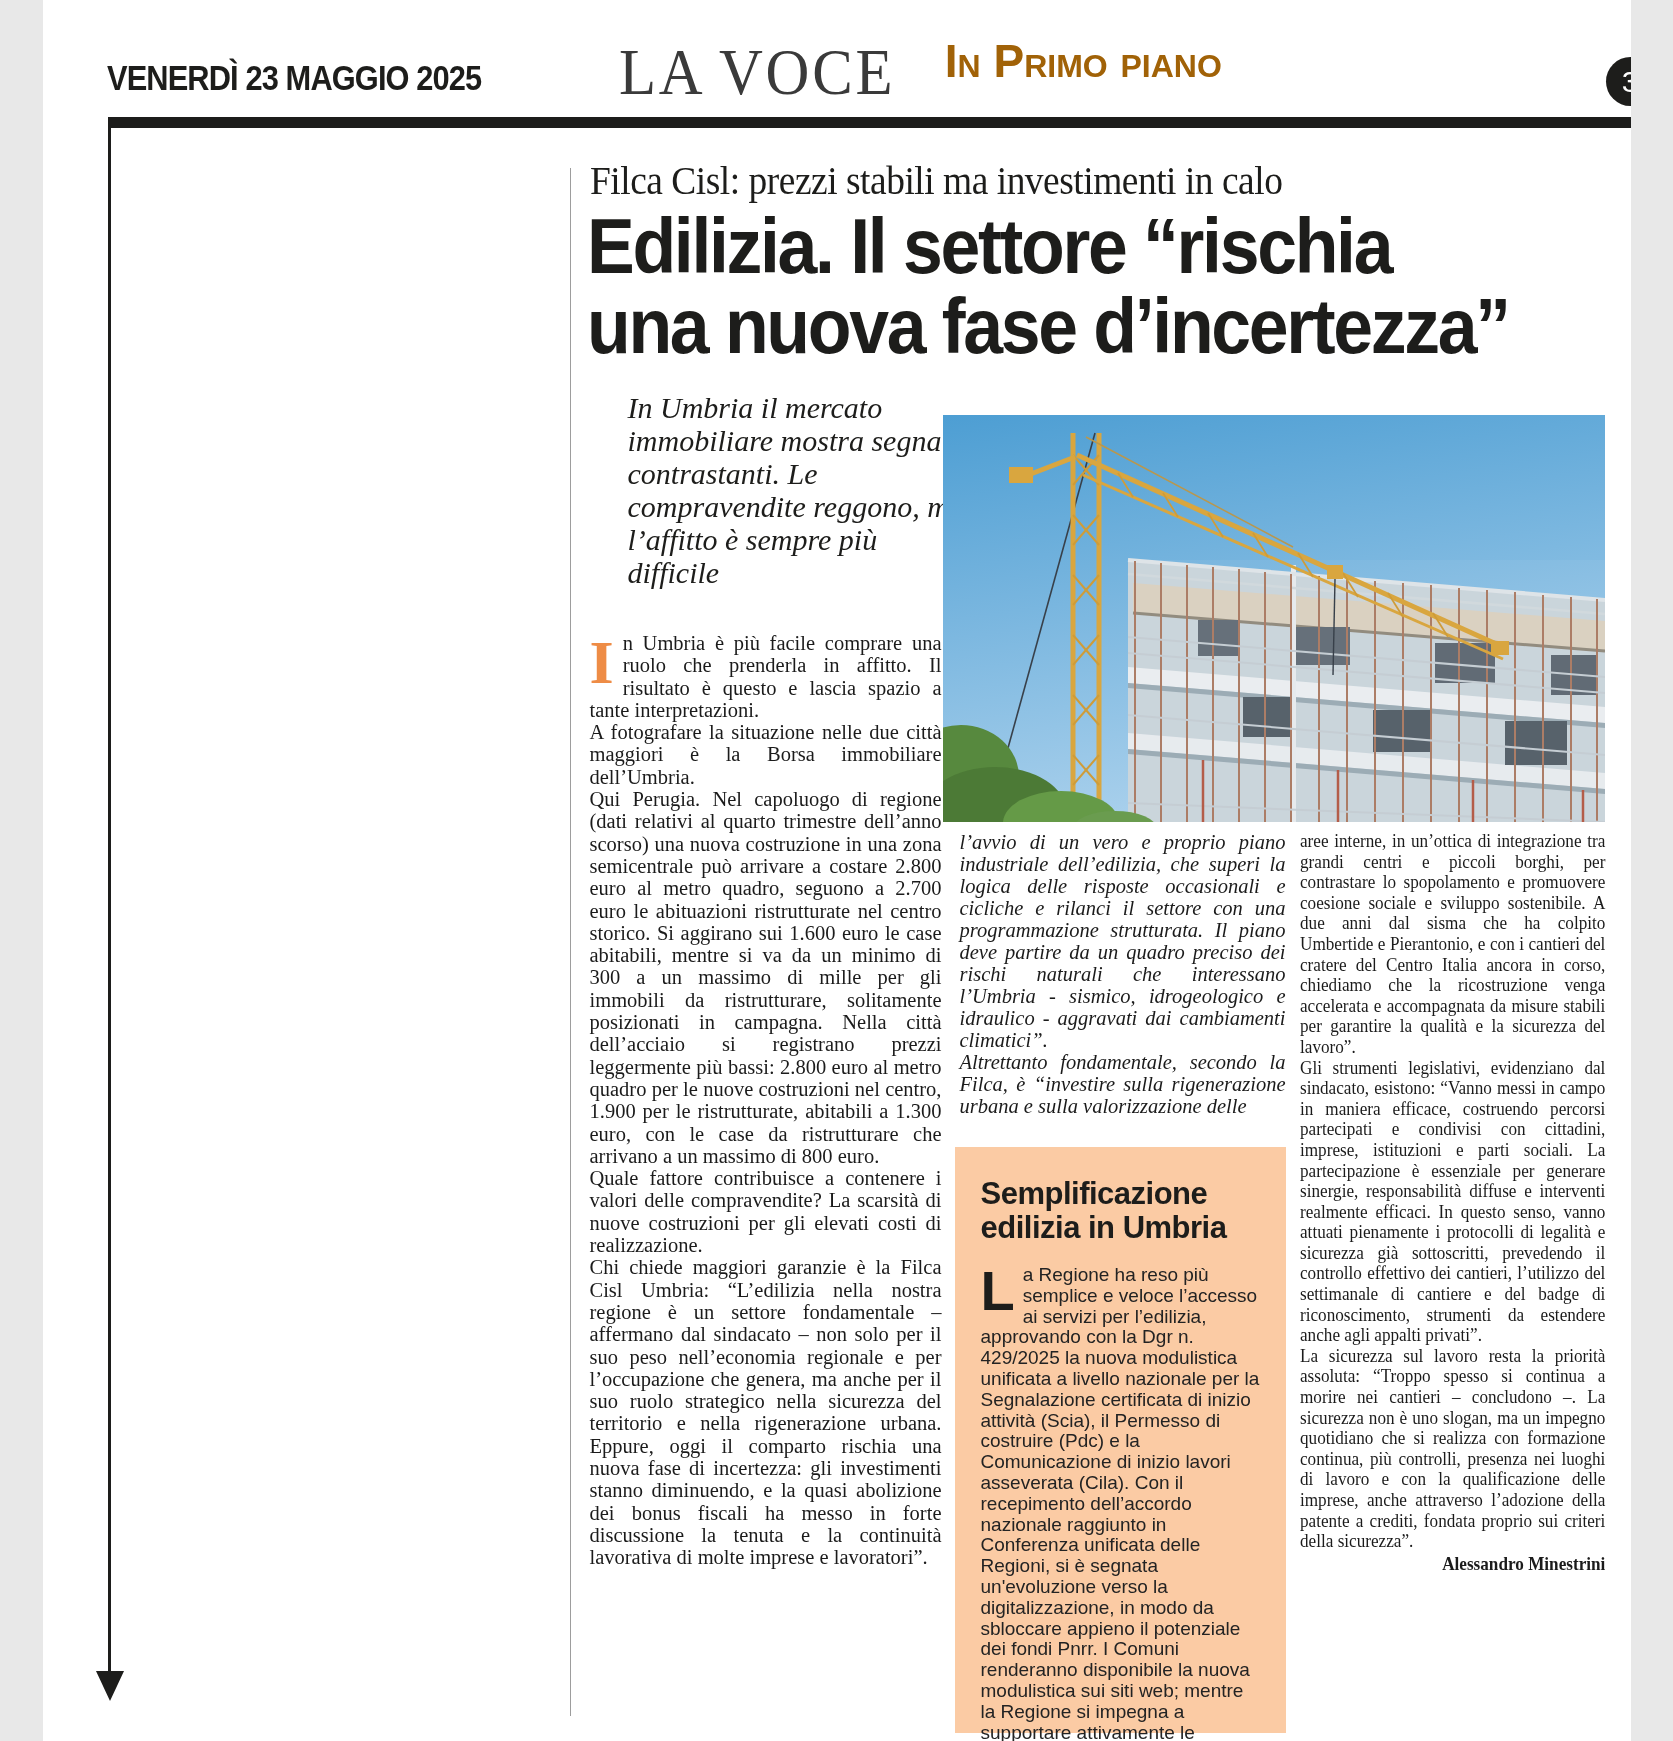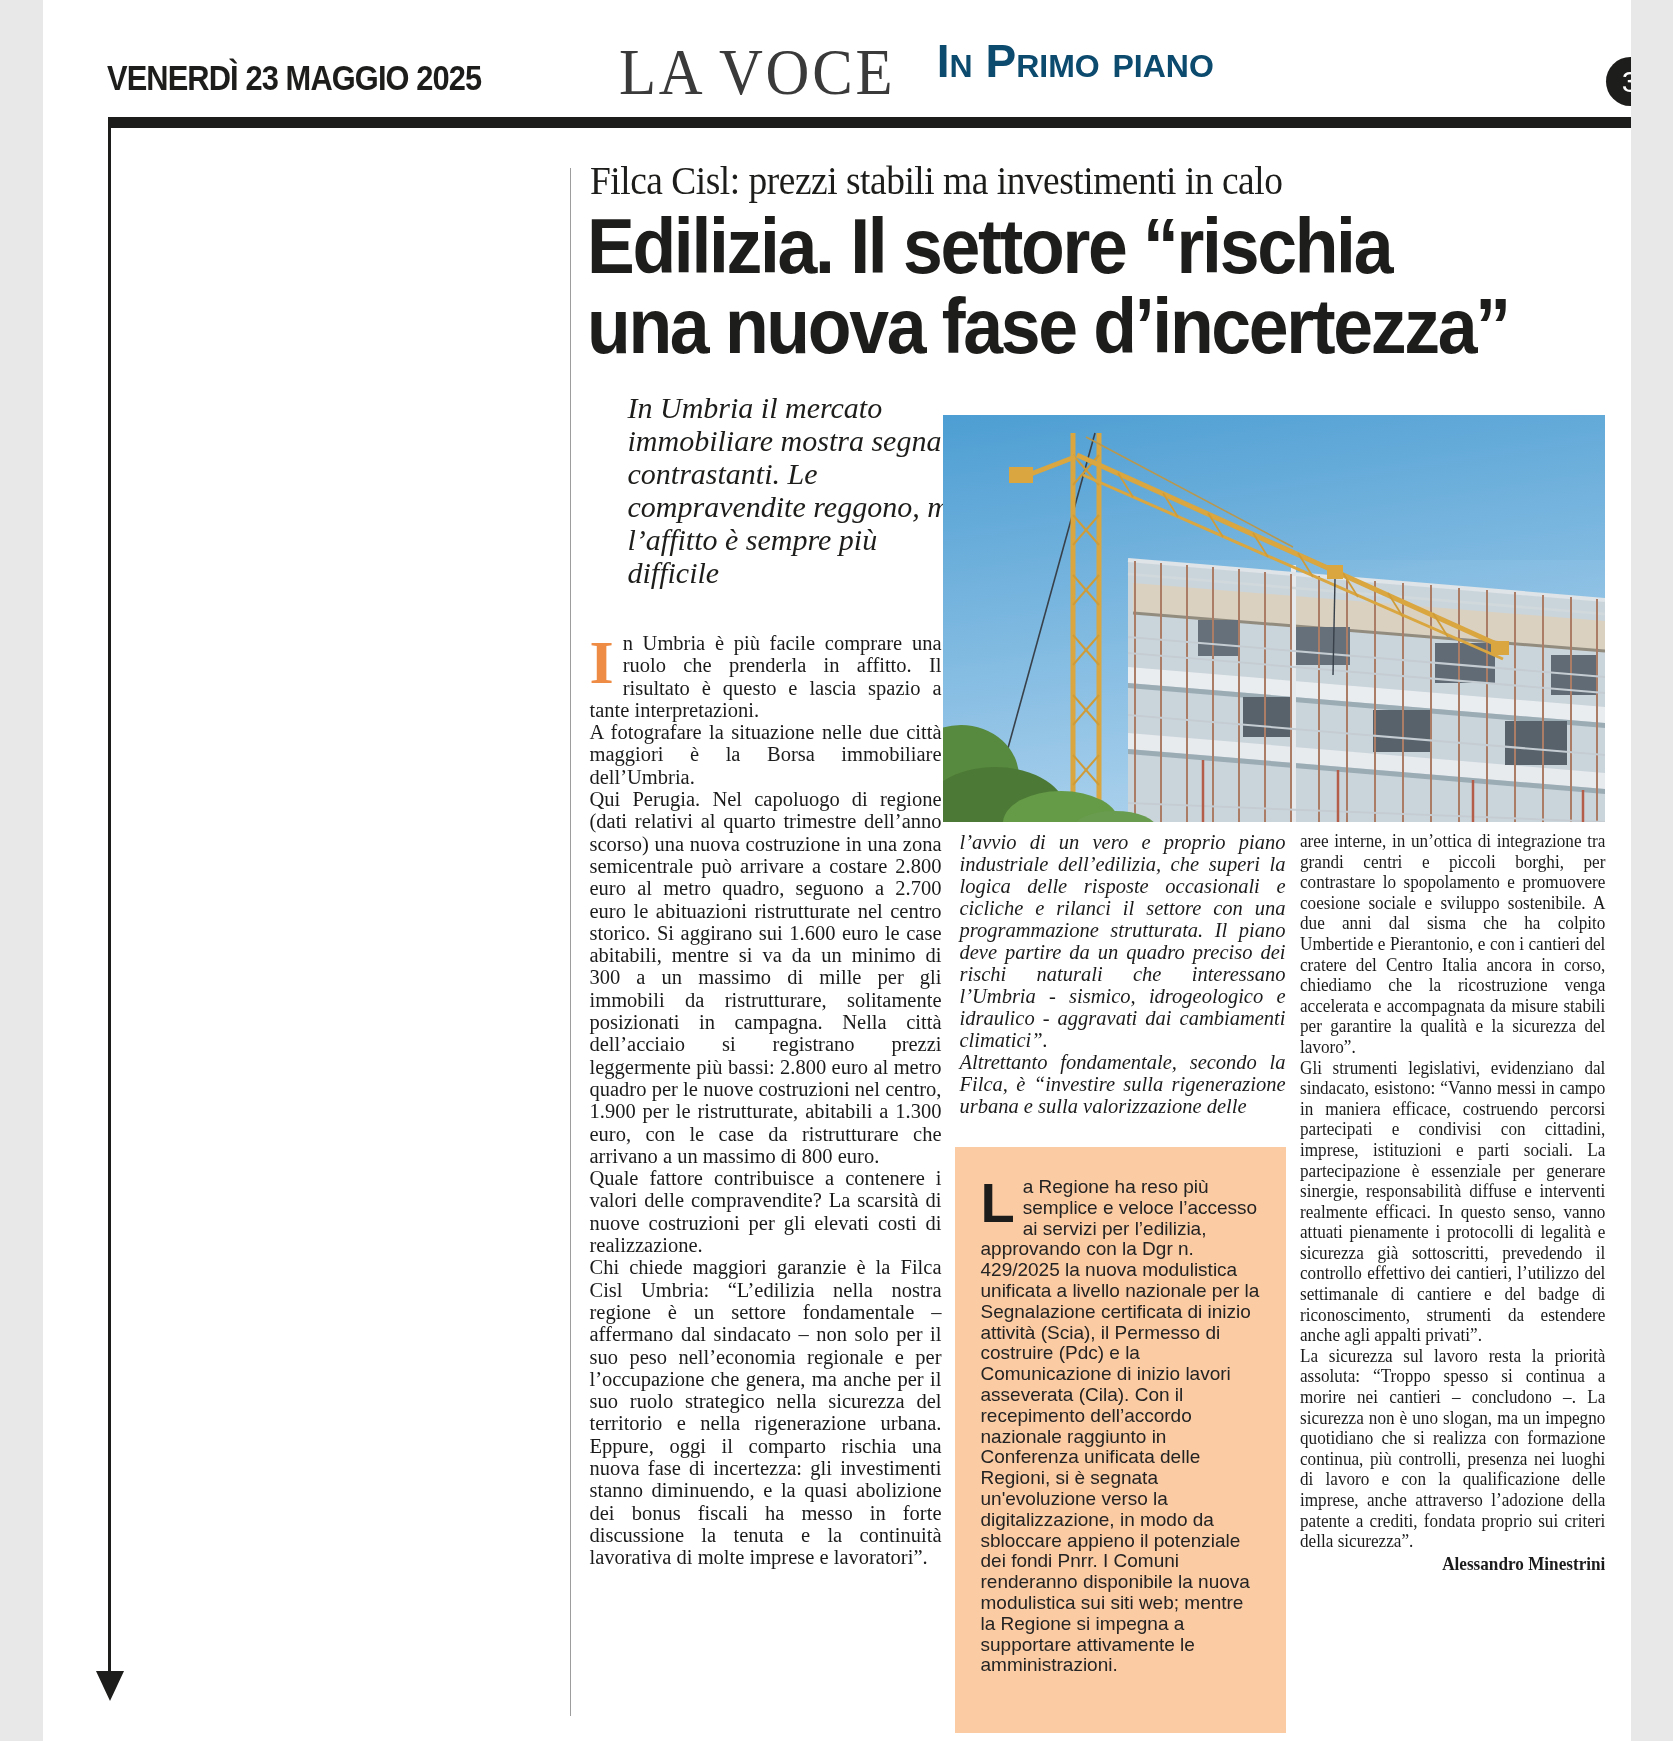--- a/index.html
+++ b/index.html
@@ -15,21 +15,21 @@
     font-size:35px; letter-spacing:-1px; color:#1d1d1b;
     transform:scaleX(0.88); transform-origin:left top; white-space:nowrap;
   }
   .masthead { position:absolute; left:576px; top:34px; display:flex; align-items:flex-start; gap:18px; white-space:nowrap; }
   .brand {
     font-family:"Liberation Serif", serif; font-weight:400; font-size:66px;
     letter-spacing:3px; color:#3a3a3a; transform:scaleX(0.92); transform-origin:left bottom;
   }
   .section-title {
     font-family:"Liberation Sans", sans-serif; font-weight:700; font-size:46px;
-    font-variant:small-caps; color:#0c4a6e; letter-spacing:0px;
+    font-variant:small-caps; color:#a16207; letter-spacing:0px;margin-left:8px;
   }
   .page-badge {
     position:absolute; left:1563px; top:57px; width:49px; height:49px;
     border-radius:50%; background:#1d1d1b; color:#fff;
     font-family:"Liberation Sans", sans-serif; font-size:30px; font-weight:400;
     display:flex; align-items:center; justify-content:center;
   }
   
   .top-bar { position:absolute; left:66px; top:117px; width:1541px; height:11px; background:#1d1d1b; }
   .rule-left  { position:absolute; left:65px;  top:117px; width:3px; height:1556px; background:#1d1d1b; }
@@ -245,18 +245,22 @@
   </div>
 
   <div class="col col3">
     <p>aree interne, in un’ottica di integrazione tra grandi centri e piccoli borghi, per contrastare lo spopolamento e promuovere coesione sociale e sviluppo sostenibile. A due anni dal sisma che ha colpito Umbertide e Pierantonio, e con i cantieri del cratere del Centro Italia ancora in corso, chiediamo che la ricostruzione venga accelerata e accompagnata da misure stabili per garantire la qualità e la sicurezza del lavoro”.</p>
     <p>Gli strumenti legislativi, evidenziano dal sindacato, esistono: “Vanno messi in campo in maniera efficace, costruendo percorsi partecipati e condivisi con cittadini, imprese, istituzioni e parti sociali. La partecipazione è essenziale per generare sinergie, responsabilità diffuse e interventi realmente efficaci. In questo senso, vanno attuati pienamente i protocolli di legalità e sicurezza già sottoscritti, prevedendo il controllo effettivo dei cantieri, l’utilizzo del settimanale di cantiere e del badge di riconoscimento, strumenti da estendere anche agli appalti privati”.</p>
     <p>La sicurezza sul lavoro resta la priorità assoluta: “Troppo spesso si continua a morire nei cantieri – concludono –. La sicurezza non è uno slogan, ma un impegno quotidiano che si realizza con formazione continua, più controlli, presenza nei luoghi di lavoro e con la qualificazione delle imprese, anche attraverso l’adozione della patente a crediti, fondata proprio sui criteri della sicurezza”.</p>
     <div class="byline">Alessandro Minestrini</div>
   </div>
 
   <div class="info-box">
+    <h2>
+      <span>Semplificazione</span><br>
+      <span>edilizia in Umbria</span>
+    </h2>
     <div class="box-body">
       <span class="dropcap-box">L</span><span>a Regione ha reso più semplice e veloce l’accesso ai servizi per l’edilizia, approvando con la Dgr n. 429/2025 la nuova modulistica unificata a livello nazionale per la Segnalazione certificata di inizio attività (Scia), il Permesso di costruire (Pdc) e la Comunicazione di inizio lavori asseverata (Cila). Con il recepimento dell’accordo nazionale raggiunto in Conferenza unificata delle Regioni, si è segnata un'evoluzione verso la digitalizzazione, in modo da sbloccare appieno il potenziale dei fondi Pnrr. I Comuni renderanno disponibile la nuova modulistica sui siti web; mentre la Regione si impegna a supportare attivamente le amministrazioni.</span>
     </div>
   </div>
 
 </div>
 
 </body></html>

